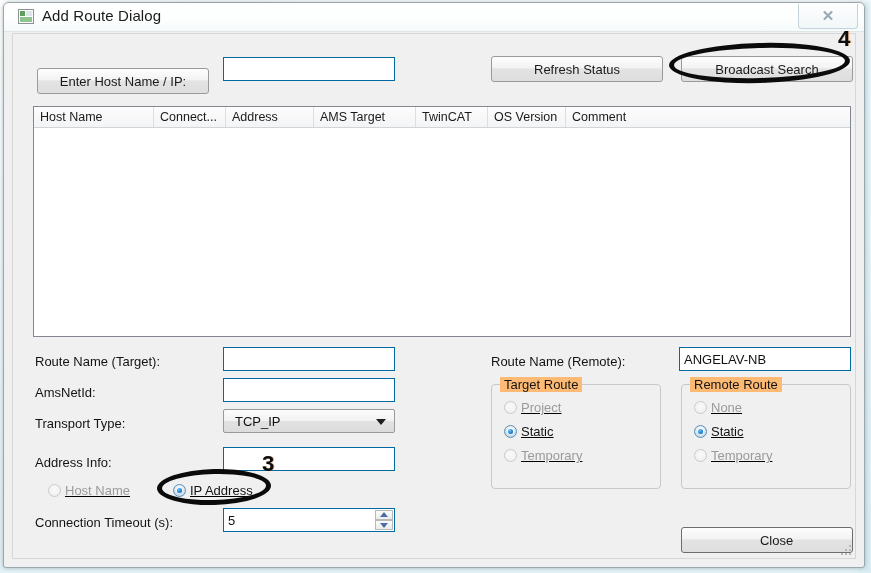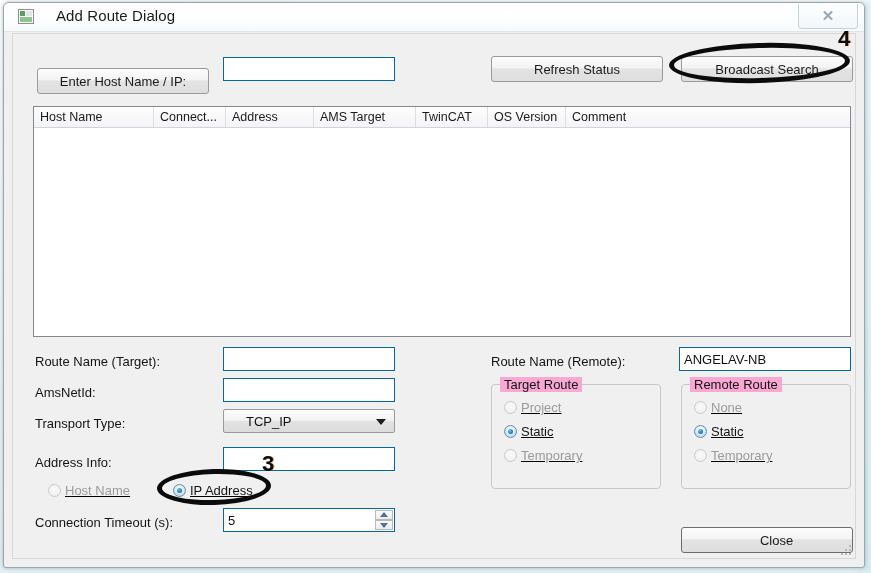--- a/index.html
+++ b/index.html
@@ -38,21 +38,21 @@
   }
   .title-icon{
     position:absolute;left:14px;top:6px;width:16px;height:15px;
     border:1px solid #8c9294;background:#fbfbfb;box-sizing:border-box;
   }
   .title-icon i{position:absolute;display:block;}
   .ti1{left:1px;top:1px;width:5px;height:5px;background:#5f9e5f;}
   .ti2{left:7px;top:1px;width:6px;height:5px;background:#dfe6ea;}
   .ti3{left:1px;top:7px;width:12px;height:5px;background:#8fc48f;}
   .title-text{
-    position:absolute;left:52px;top:4px;font-size:15px;color:#1b1b1b;
+    position:absolute;left:38px;top:4px;font-size:15px;color:#1b1b1b;
     letter-spacing:.1px;white-space:nowrap;
   }
   .closebtn{
     position:absolute;right:6px;top:1px;width:60px;height:25px;
     box-sizing:border-box;
     border:1px solid #c4d3da;border-top:none;border-radius:0 0 4px 4px;
     background:linear-gradient(180deg,#fdfefe,#f2f7f9);
   }
   .closebtn .x{
     position:absolute;left:0;right:0;top:3px;text-align:center;
@@ -105,21 +105,21 @@
     white-space:nowrap;overflow:hidden;
   }
   .lv-col:last-child{border-right:none;}
 
   
   .group{
     position:absolute;box-sizing:border-box;
     border:1px solid #c8c8c8;border-radius:4px;background:transparent;
   }
   .group-title{
-    position:absolute;top:-8px;left:8px;background:#f9a8d4;
+    position:absolute;top:-8px;left:8px;background:#fdba74;
     padding:0 4px;font-size:13px;color:#131313;white-space:nowrap;
   }
 
   
   .radio{position:absolute;display:flex;align-items:center;white-space:nowrap;text-decoration:underline;}
   .radio .dot{
     width:13px;height:13px;border-radius:50%;box-sizing:border-box;
     border:1px solid #b4b4b4;
     background:radial-gradient(circle at 50% 40%,#fdfdfd,#e6e6e6 70%,#d8d8d8);
     position:relative;flex:none;
@@ -132,21 +132,21 @@
   }
   .radio .rl{margin-left:4px;font-size:13px;color:#131313;}
   .radio.dis .rl{color:#9b9b9b;}
   .radio.dis .dot{border-color:#cacaca;background:radial-gradient(circle at 50% 40%,#fafafa,#ededed);}
 
   
   .combo{
     position:absolute;box-sizing:border-box;
     border:1px solid #9a9a9a;border-radius:2px;
     background:linear-gradient(180deg,#fcfcfc 0%,#f2f2f2 48%,#e2e2e2 52%,#dcdcdc 100%);
-    font-size:13px;color:#111;display:flex;align-items:center;padding-left:22px;
+    font-size:13px;color:#111;display:flex;align-items:center;padding-left:11px;
   }
   .combo .arrow{
     position:absolute;right:8px;top:50%;margin-top:-2px;
     width:0;height:0;border-left:5px solid transparent;border-right:5px solid transparent;
     border-top:6px solid #1d1d1d;
   }
 
   
   .spin{position:absolute;right:1px;top:1px;bottom:1px;width:18px;
     display:flex;flex-direction:column;}

